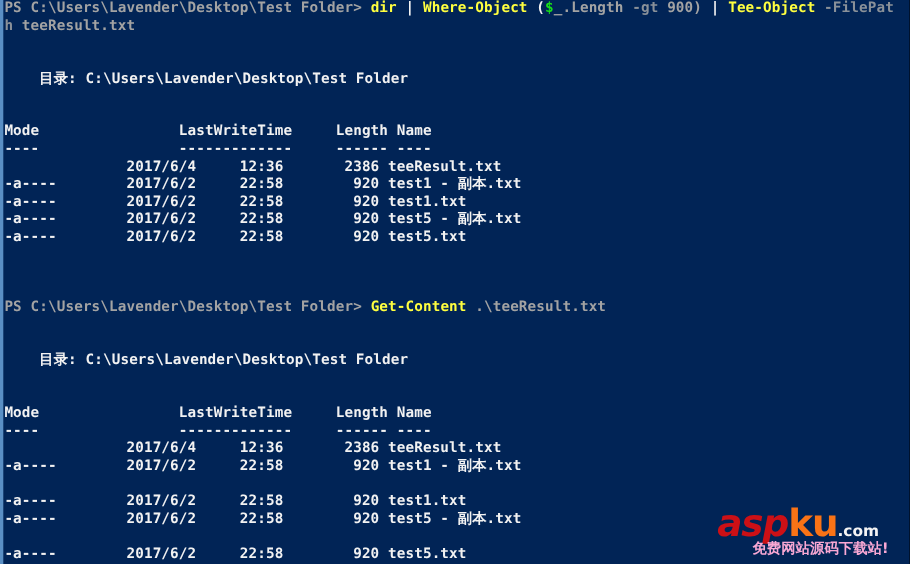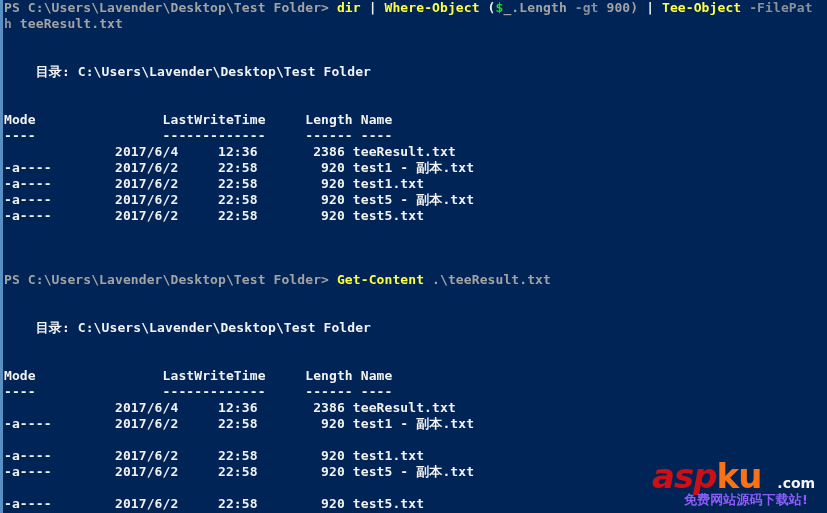--- a/index.html
+++ b/index.html
@@ -76,27 +76,26 @@
     white-space: pre;
   }
   #wm-asp { color: #cc1016; }
   #wm-ku  { color: #f97316; font-style: normal; }
   #wm-com {
     color: #f4f4f4;
     font-size: 14px;
     font-style: normal;
     font-weight: bold;
     letter-spacing: 0;
-    padding-left: 16px;
   }
   #wm-tagline {
     position: absolute;
     left: 44px;
     top: 38px;
-    color: #8b5cf6;
+    color: #f9a8d4;
     font-family: "DejaVu Sans", "Liberation Sans", sans-serif;
     font-weight: bold;
     font-size: 13px;
     line-height: 14px;
     white-space: pre;
   }
 </style>
 </head>
 <body>
 

